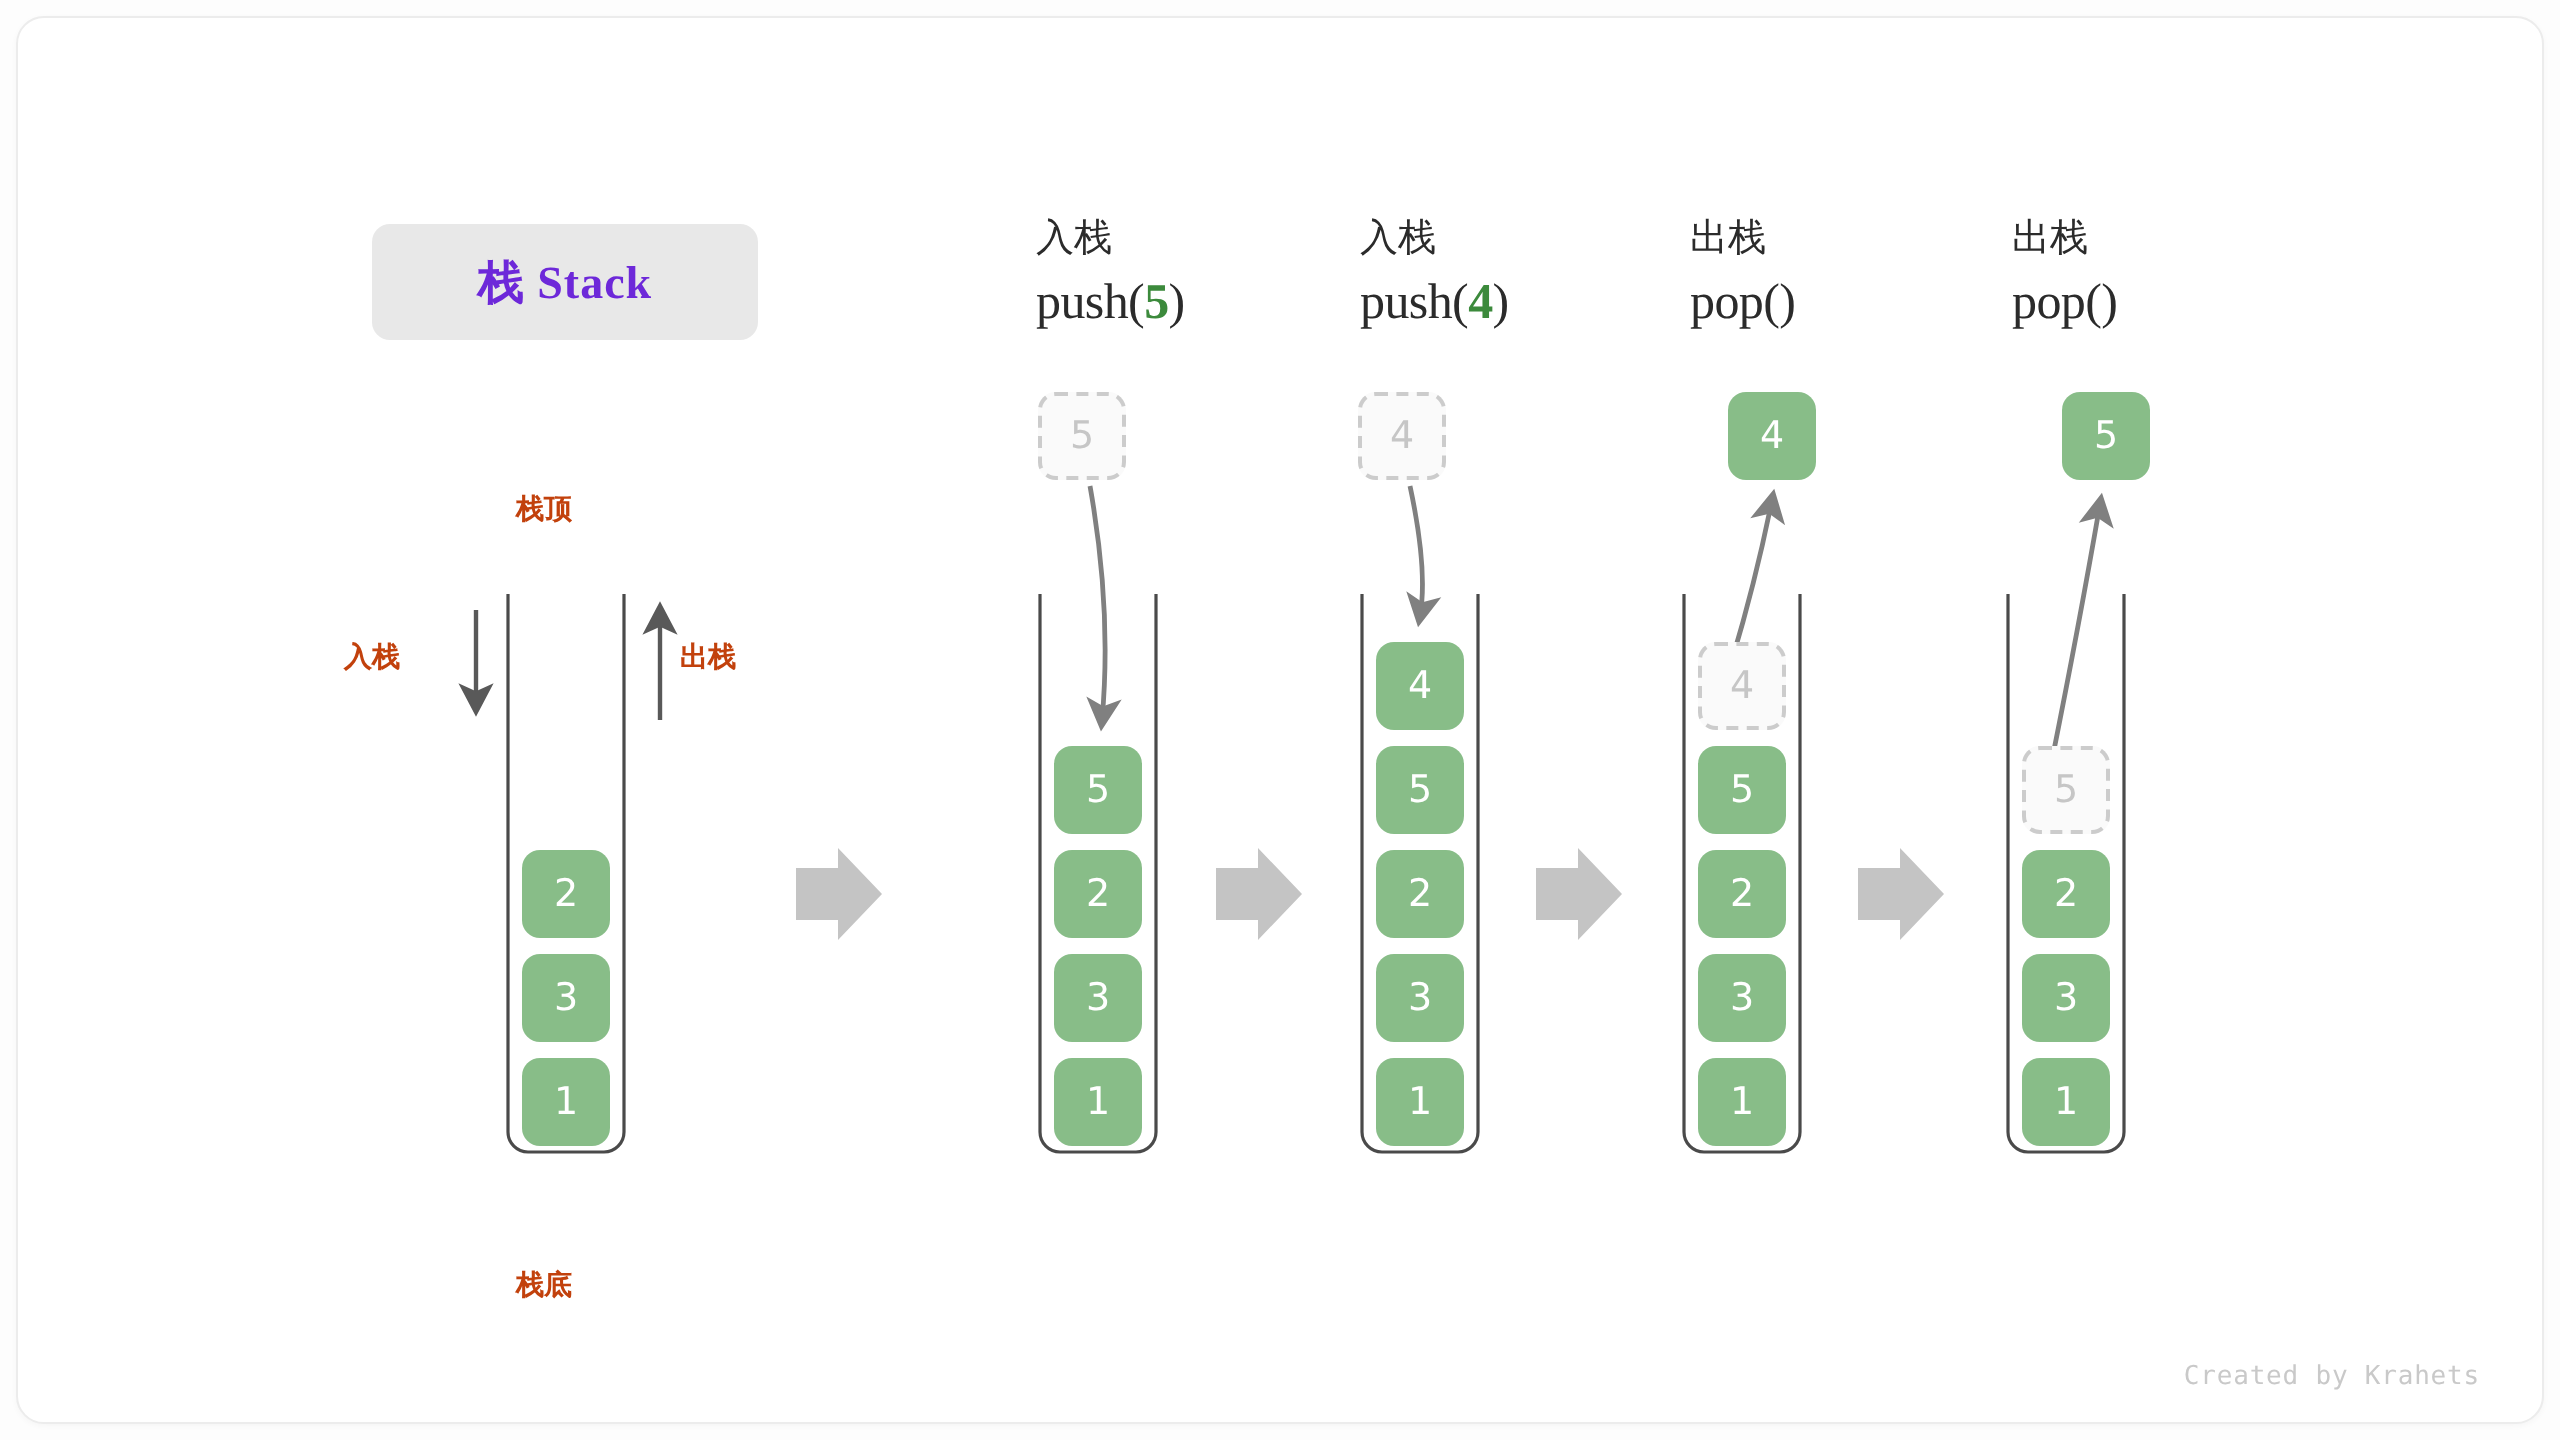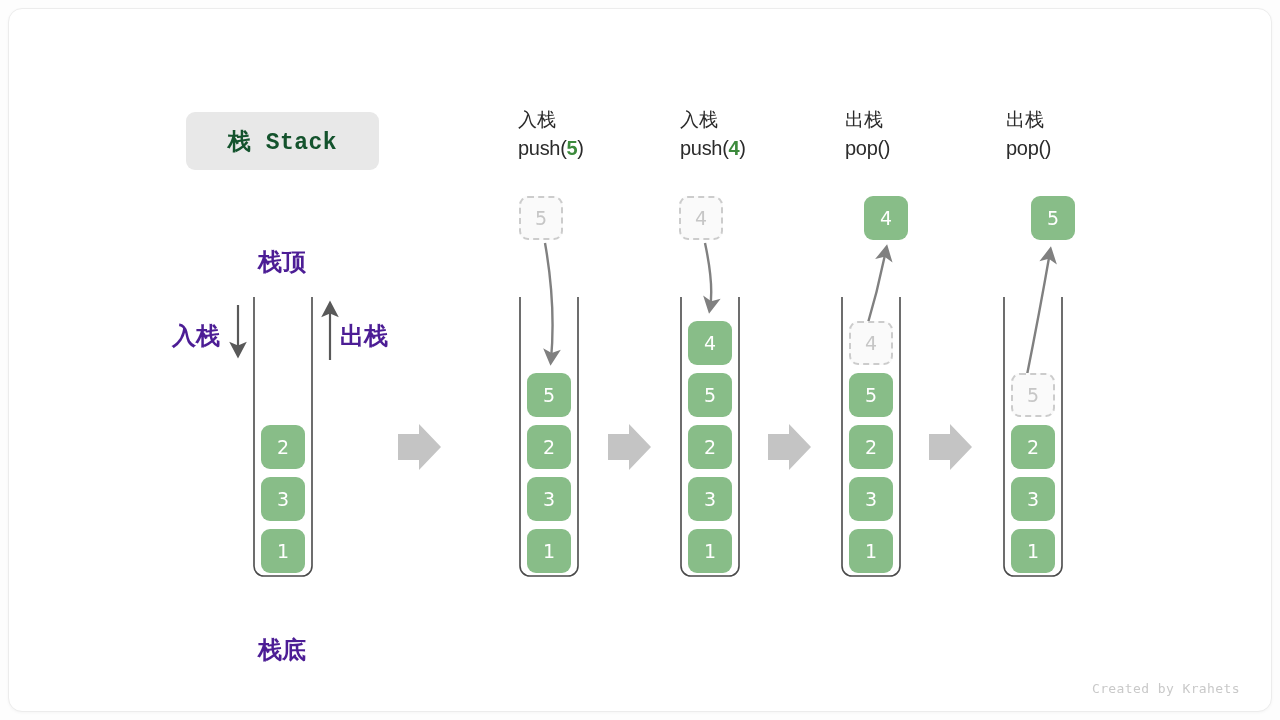--- a/index.html
+++ b/index.html
@@ -30,51 +30,51 @@
     width: 1280px; height: 720px;
     pointer-events: none;
   }
   .title-badge {
     position: absolute;
     left: 186px; top: 112px;
     width: 193px; height: 58px;
     background: #e8e8e8;
     border-radius: 9px;
     display: flex; align-items: center; justify-content: center;
-    font-family: Liberation Mono, monospace;
+    font-family: Liberation Serif, serif;
     font-size: 23px;
     font-weight: bold;
-    color: #14532d;
+    color: #6d28d9;
     letter-spacing: 0.5px;
     box-sizing: border-box;
   }
   .cn-label {
     position: absolute;
     font-family: Liberation Serif, serif;
-    font-size: 24px;
+    font-size: 14px;
     font-weight: bold;
-    color: #4c1d95;
+    color: #c2410c;
     white-space: nowrap;
   }
   .op-label {
     position: absolute;
     font-family: "DejaVu Sans", "Liberation Sans", sans-serif;
     font-size: 19px;
     color: #2b2b2b;
     white-space: nowrap;
     text-align: left;
     line-height: 1.45;
   }
   .op-label .cn {
     font-weight: normal;
     font-family: "DejaVu Sans", "Liberation Sans", sans-serif;
   }
   .op-label .code {
-    font-family: Liberation Sans, sans-serif;
-    font-size: 20px;
+    font-family: Liberation Serif, serif;
+    font-size: 25px;
     color: #2b2b2b;
     letter-spacing: -0.3px;
   }
   .op-label .num {
     color: #3c8a3c;
     font-weight: bold;
   }
   .node {
     position: absolute;
     width: 44px; height: 44px;

